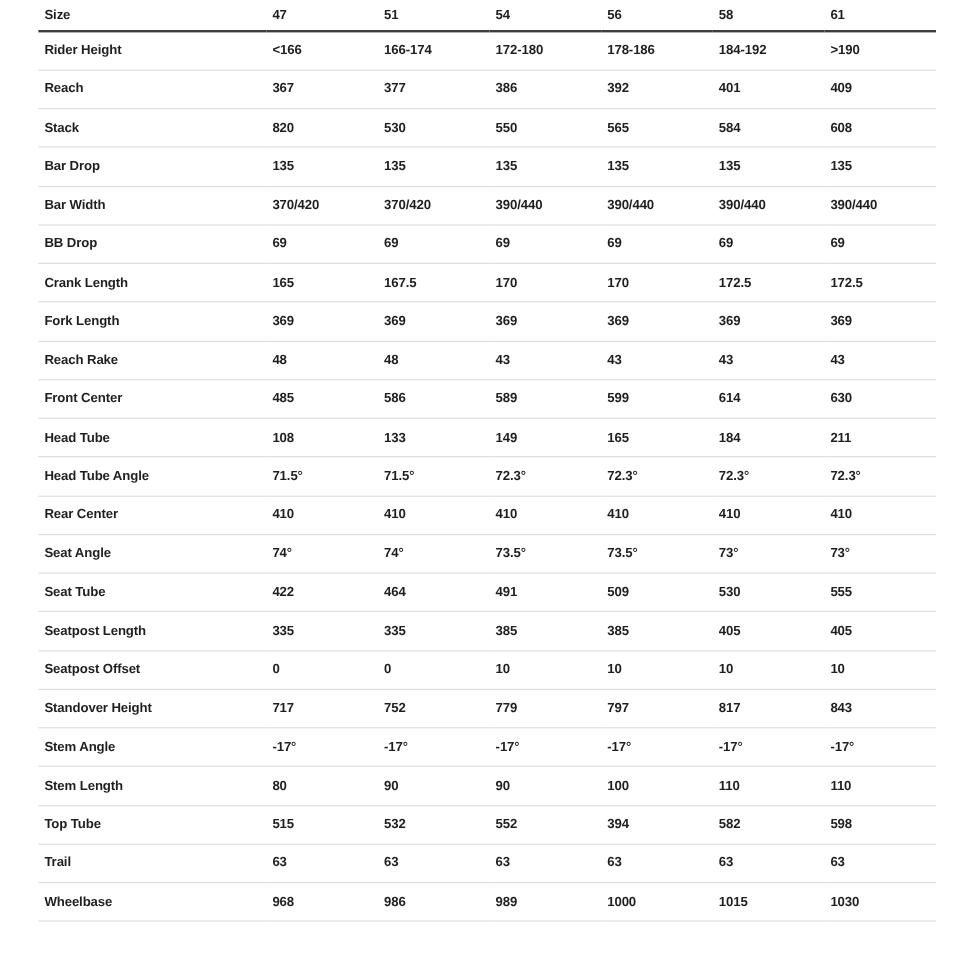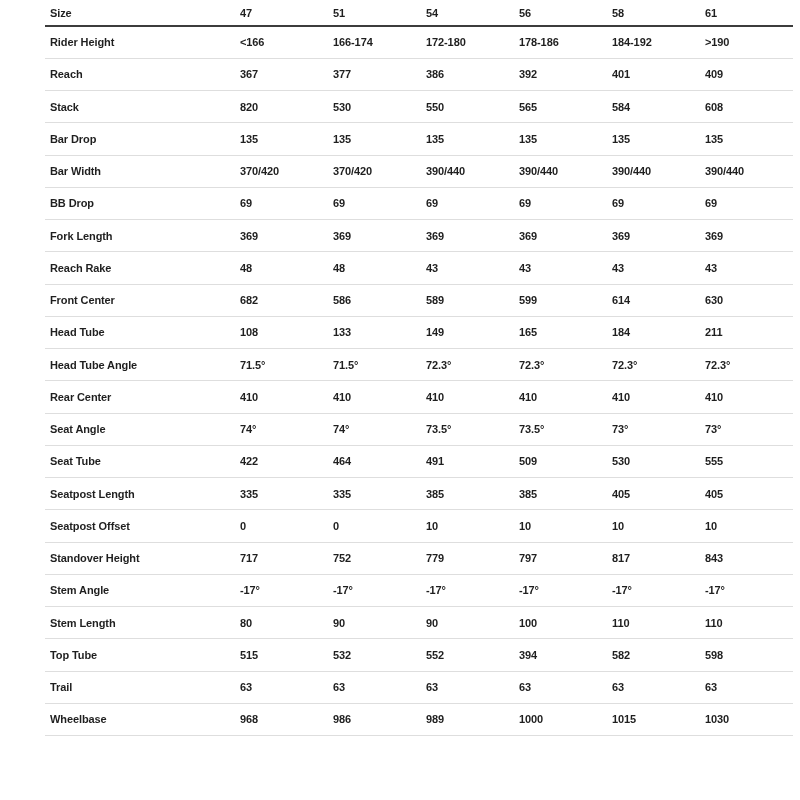--- a/index.html
+++ b/index.html
@@ -6,21 +6,21 @@
     margin: 0;
     padding: 0;
     background: #ffffff;
     width: 800px;
     height: 800px;
     overflow: hidden;
     font-family: "Liberation Sans", sans-serif;
   }
   .table-wrap {
     position: absolute;
-    left: 45px;
+    left: 32px;
     top: 0;
     width: 748px;
     height: 560px;
   }
   table.geo {
     border-collapse: collapse;
     table-layout: fixed;
     width: 100%;
   }
   table.geo col.label-col { width: 190px; }
@@ -115,40 +115,49 @@
         <tr>
           <td>BB Drop</td>
           <td>69</td>
           <td>69</td>
           <td>69</td>
           <td>69</td>
           <td>69</td>
           <td>69</td>
         </tr>
         <tr>
+          <td>Crank Length</td>
+          <td>165</td>
+          <td>167.5</td>
+          <td>170</td>
+          <td>170</td>
+          <td>172.5</td>
+          <td>172.5</td>
+        </tr>
+        <tr>
           <td>Fork Length</td>
           <td>369</td>
           <td>369</td>
           <td>369</td>
           <td>369</td>
           <td>369</td>
           <td>369</td>
         </tr>
         <tr>
           <td>Reach Rake</td>
           <td>48</td>
           <td>48</td>
           <td>43</td>
           <td>43</td>
           <td>43</td>
           <td>43</td>
         </tr>
         <tr>
           <td>Front Center</td>
-          <td>682</td>
+          <td>485</td>
           <td>586</td>
           <td>589</td>
           <td>599</td>
           <td>614</td>
           <td>630</td>
         </tr>
         <tr>
           <td>Head Tube</td>
           <td>108</td>
           <td>133</td>

